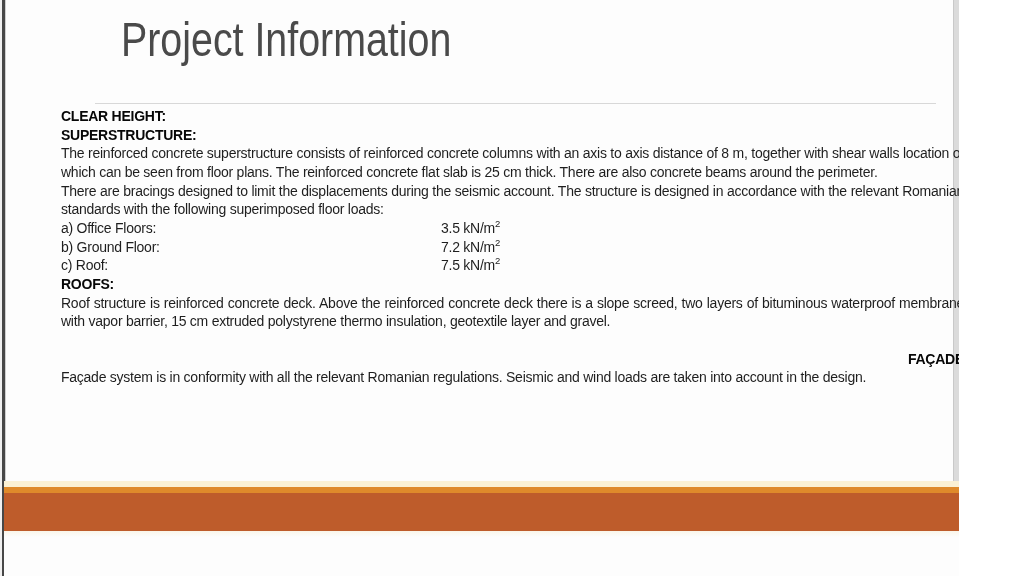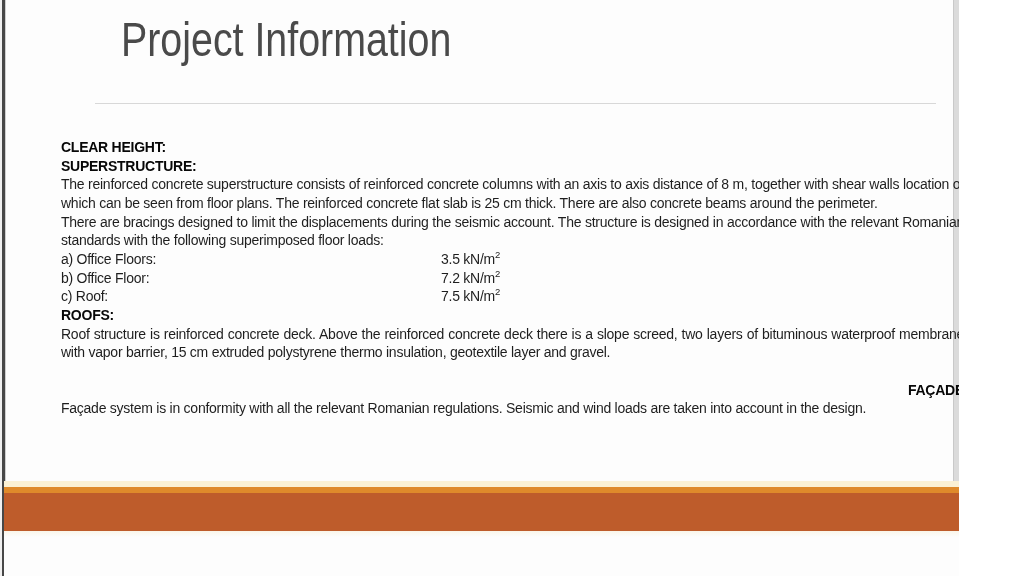--- a/index.html
+++ b/index.html
@@ -49,21 +49,20 @@
   }
   .body-text {
     position: absolute;
     left: 61px;
     top: 107px;
     width: 903px;
     font-size: 14px;
     line-height: 18.65px;
     letter-spacing: -0.25px;
     color: #1e1e1e;
-    margin-top: 31px;
   }
   .heading {
     font-weight: 700;
     color: #070707;
   }
   .para { margin: 0; }
   .just { text-align: justify; }
   .spacer-before { margin-top: 18.65px; text-align: right; }
   .load-row { white-space: nowrap; }
   .load-label { display: inline-block; width: 380px; }
@@ -106,21 +105,21 @@
     <div class="heading">CLEAR HEIGHT:</div>
 
     <div class="heading">SUPERSTRUCTURE:</div>
     <p class="para just">The reinforced concrete superstructure consists of reinforced concrete columns with an axis to axis distance of 8 m, together with shear walls location of which can be seen from floor plans. The reinforced concrete flat slab is 25 cm thick. There are also concrete beams around the perimeter.</p>
     <p class="para just">There are bracings designed to limit the displacements during the seismic account. The structure is designed in accordance with the relevant Romanian standards with the following superimposed floor loads:</p>
 
     <div class="load-row">
       <span class="load-label">a) Office Floors:</span><span class="load-value"><span>3.5 kN/m</span><sup>2</sup></span>
     </div>
     <div class="load-row">
-      <span class="load-label">b) Office Floor:</span><span class="load-value"><span>7.2 kN/m</span><sup>2</sup></span>
+      <span class="load-label">b) Ground Floor:</span><span class="load-value"><span>7.2 kN/m</span><sup>2</sup></span>
     </div>
     <div class="load-row">
       <span class="load-label">c) Roof:</span><span class="load-value"><span>7.5 kN/m</span><sup>2</sup></span>
     </div>
 
     <div class="heading">ROOFS:</div>
     <p class="para just">Roof structure is reinforced concrete deck. Above the reinforced concrete deck there is a slope screed, two layers of bituminous waterproof membrane with vapor barrier, 15 cm extruded polystyrene thermo insulation, geotextile layer and gravel.</p>
 
     <div class="heading spacer-before">FAÇADE</div>
     <p class="para">Façade system is in conformity with all the relevant Romanian regulations. Seismic and wind loads are taken into account in the design.</p>

